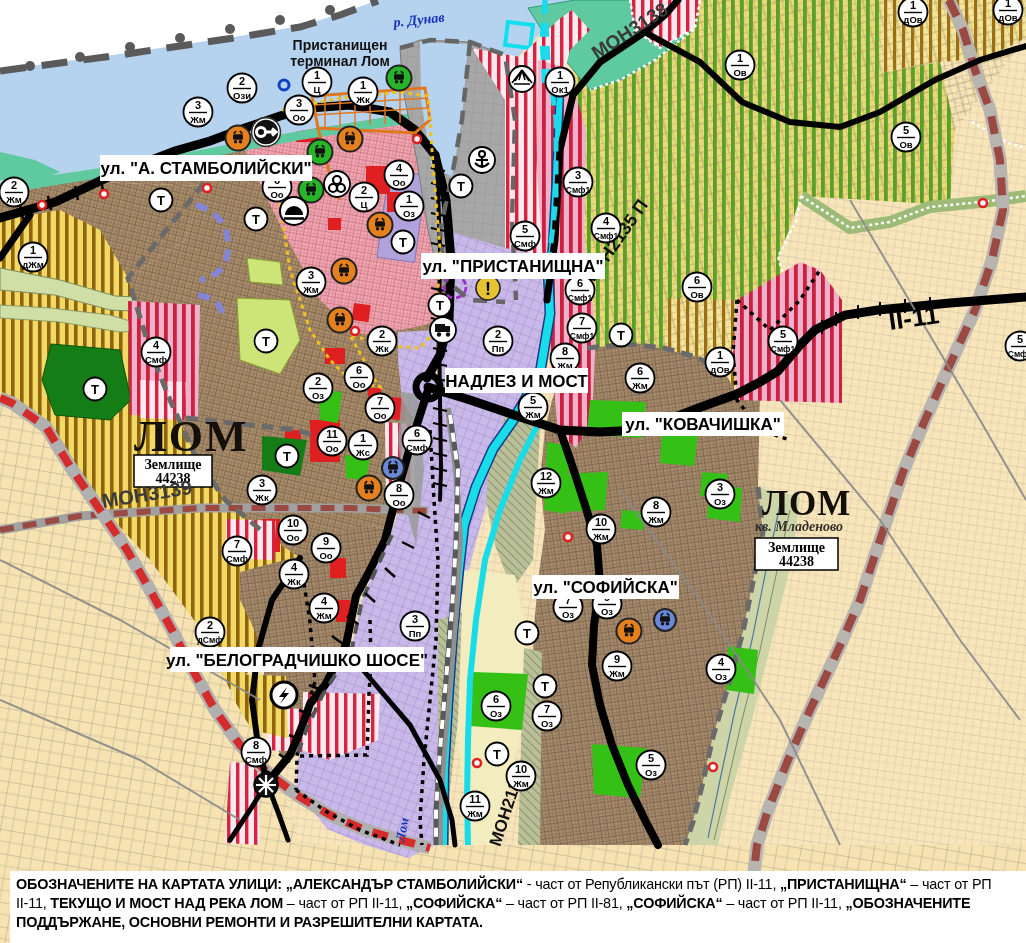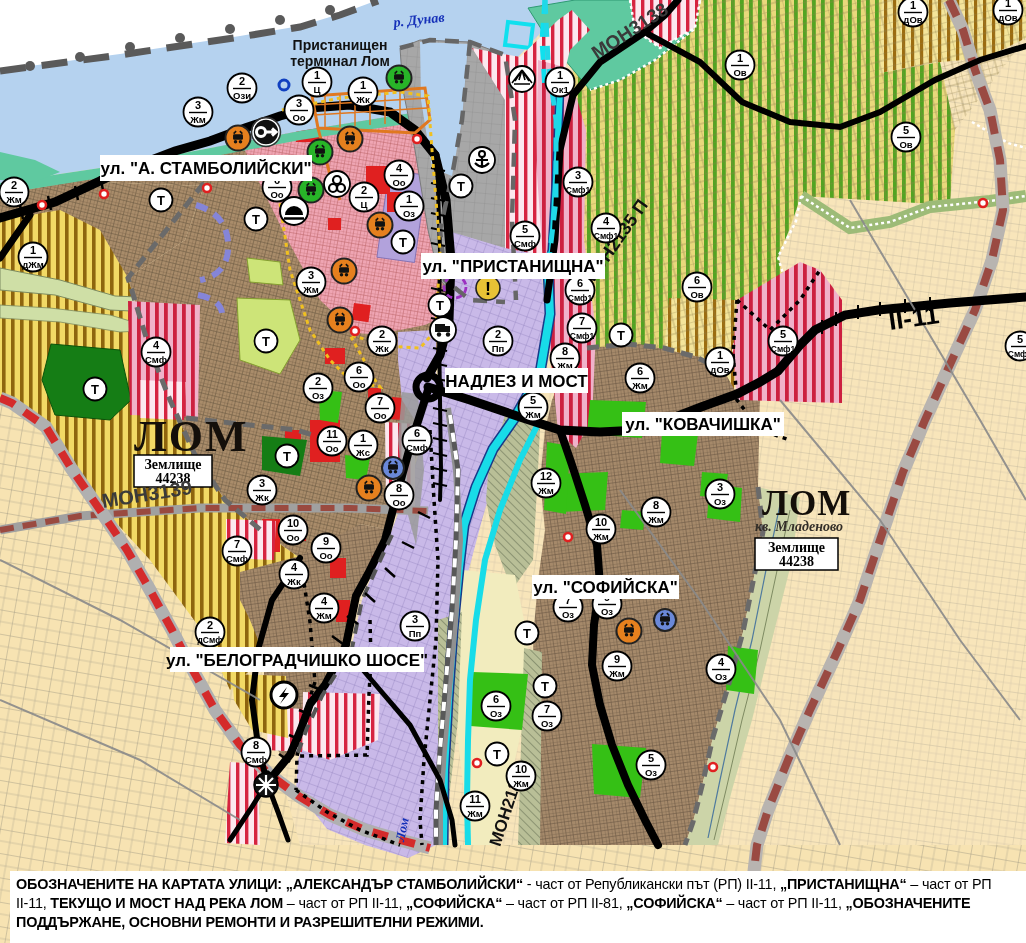--- a/index.html
+++ b/index.html
@@ -887,14 +887,14 @@
       <rect x="95" y="928" width="45" height="15" fill="#3a3a3a"></rect>
       <rect x="140" y="928" width="125" height="15" fill="#c9b9e8"></rect>
       <rect x="180" y="928" width="24" height="15" fill="#e06a90"></rect>
       <rect x="265" y="928" width="12" height="15" fill="#10e0ee"></rect>
       <rect x="292" y="928" width="225" height="15" fill="url(#urb2)"></rect>
       <rect x="383" y="928" width="14" height="15" fill="#10e0ee"></rect>
     </svg>
 <div id="tb">
 <div class="tl"><b>ОБОЗНАЧЕНИТЕ НА КАРТАТА УЛИЦИ: „АЛЕКСАНДЪР СТАМБОЛИЙСКИ“</b> - част от Републикански път (РП) II-11, <b>„ПРИСТАНИЩНА“</b> – част от РП</div>
 <div class="tl">II-11, <b>ТЕКУЩО И МОСТ НАД РЕКА ЛОМ</b> – част от РП II-11, <b>„СОФИЙСКА“</b> – част от РП II-81, <b>„СОФИЙСКА“</b> – част от РП II-11, <b>„ОБОЗНАЧЕНИТЕ</b></div>
-<div class="tl"><b>ПОДДЪРЖАНЕ, ОСНОВНИ РЕМОНТИ И РАЗРЕШИТЕЛНИ РЕЖИМИ.</b></div>
+<div class="tl"><b>ПОДДЪРЖАНЕ, ОСНОВНИ РЕМОНТИ И РАЗРЕШИТЕЛНИ КАРТАТА.</b></div>
 </div>
 </div>
 </body></html>

